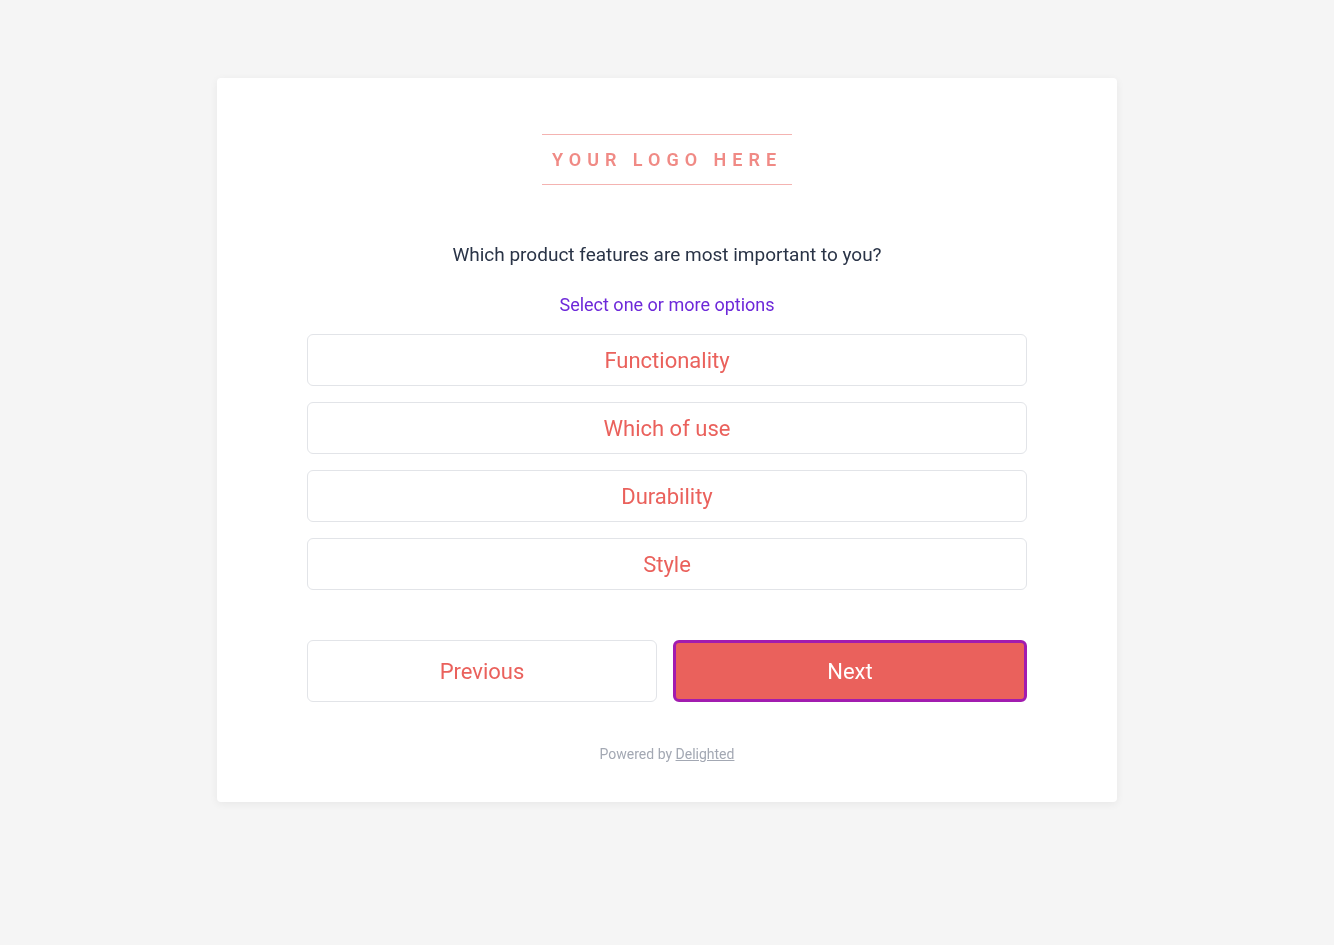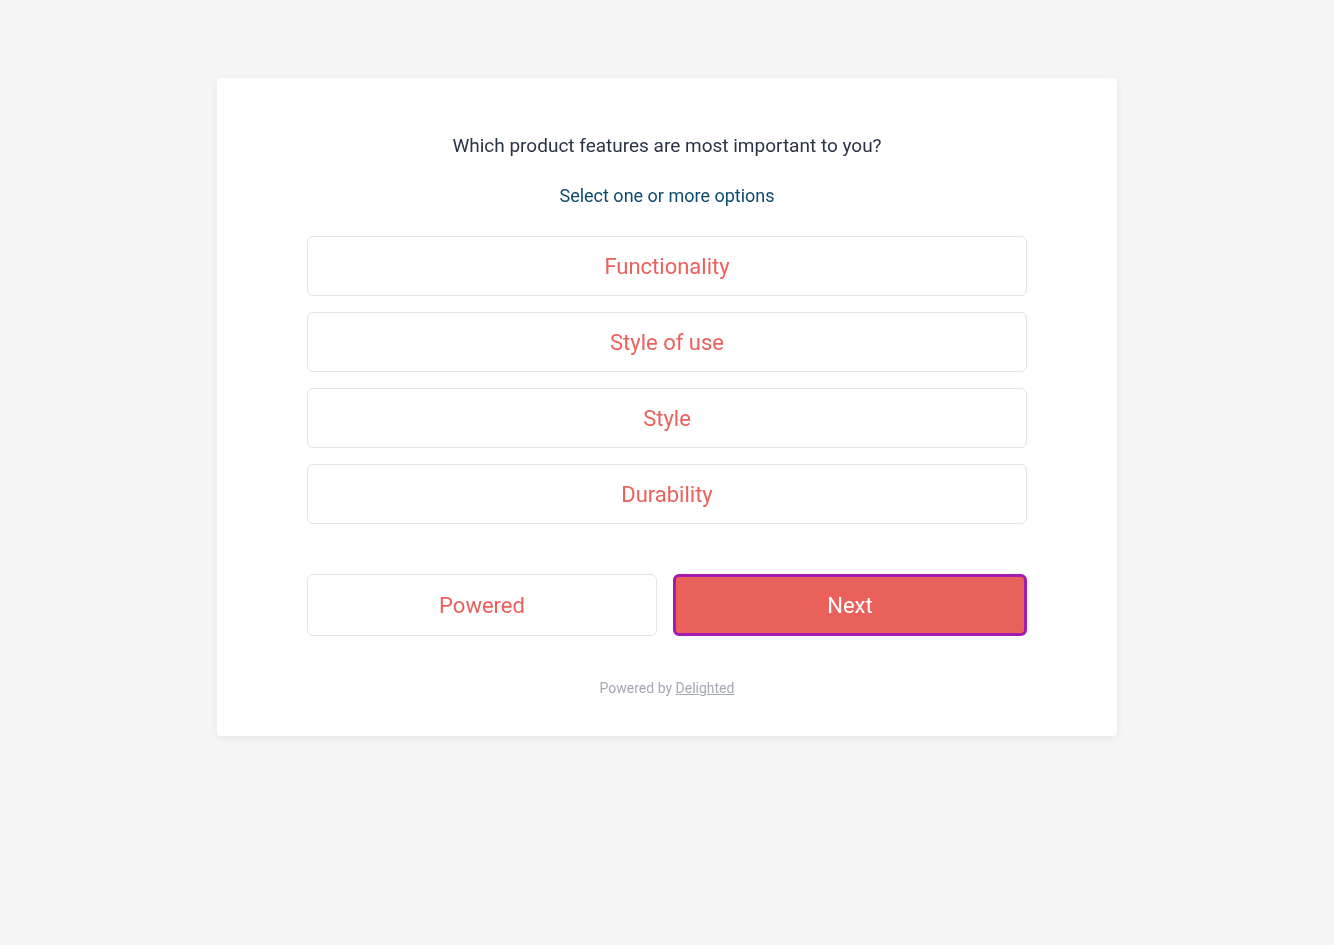--- a/index.html
+++ b/index.html
@@ -42,36 +42,36 @@
       white-space: nowrap;
     }
     .question {
       color: #2a3447;
       font-size: 19px;
       font-weight: 400;
       text-align: center;
       margin-bottom: 28px;
     }
     .instruction {
-      color: #0c4a6e;
+      color: #6d28d9;
       font-size: 18px;
       font-weight: 400;
       text-align: center;
-      margin-bottom: 30px;
+      margin-bottom: 19px;
     }
     .options {
       width: 100%;
       display: flex;
       flex-direction: column;
       gap: 16px;
       margin-bottom: 50px;
     }
     .option-button {
       width: 100%;
-      height: 60px;
+      height: 52px;
       background-color: #ffffff;
       border: 1px solid #e2e4e8;
       border-radius: 6px;
       color: #ea615c;
       font-size: 22px;
       font-weight: 400;
       cursor: pointer;
       display: flex;
       align-items: center;
       justify-content: center;
@@ -115,43 +115,46 @@
       color: #a3a8b3;
       text-decoration: underline;
       cursor: pointer;
     }
   </style>
 </head>
 <body>
 
 <div class="card">
 
+  <div class="logo-box">
+    <div class="logo-text">YOUR LOGO HERE</div>
+  </div>
 
   <h1 class="question">Which product features are most important to you?</h1>
 
   <div class="instruction">Select one or more options</div>
 
   <div class="options">
     <button class="option-button">
       <span>Functionality</span>
     </button>
     <button class="option-button">
-      <span>Style of use</span>
+      <span>Which of use</span>
+    </button>
+    <button class="option-button">
+      <span>Durability</span>
     </button>
     <button class="option-button">
       <span>Style</span>
-    </button>
-    <button class="option-button">
-      <span>Durability</span>
     </button>
   </div>
 
   <div class="nav-buttons">
     <button class="nav-button previous">
-      <span>Powered</span>
+      <span>Previous</span>
     </button>
     <button class="nav-button next">
       <span>Next</span>
     </button>
   </div>
 
   <div class="footer">
     <span>Powered by </span><a class="footer-link">Delighted</a>
   </div>
 

